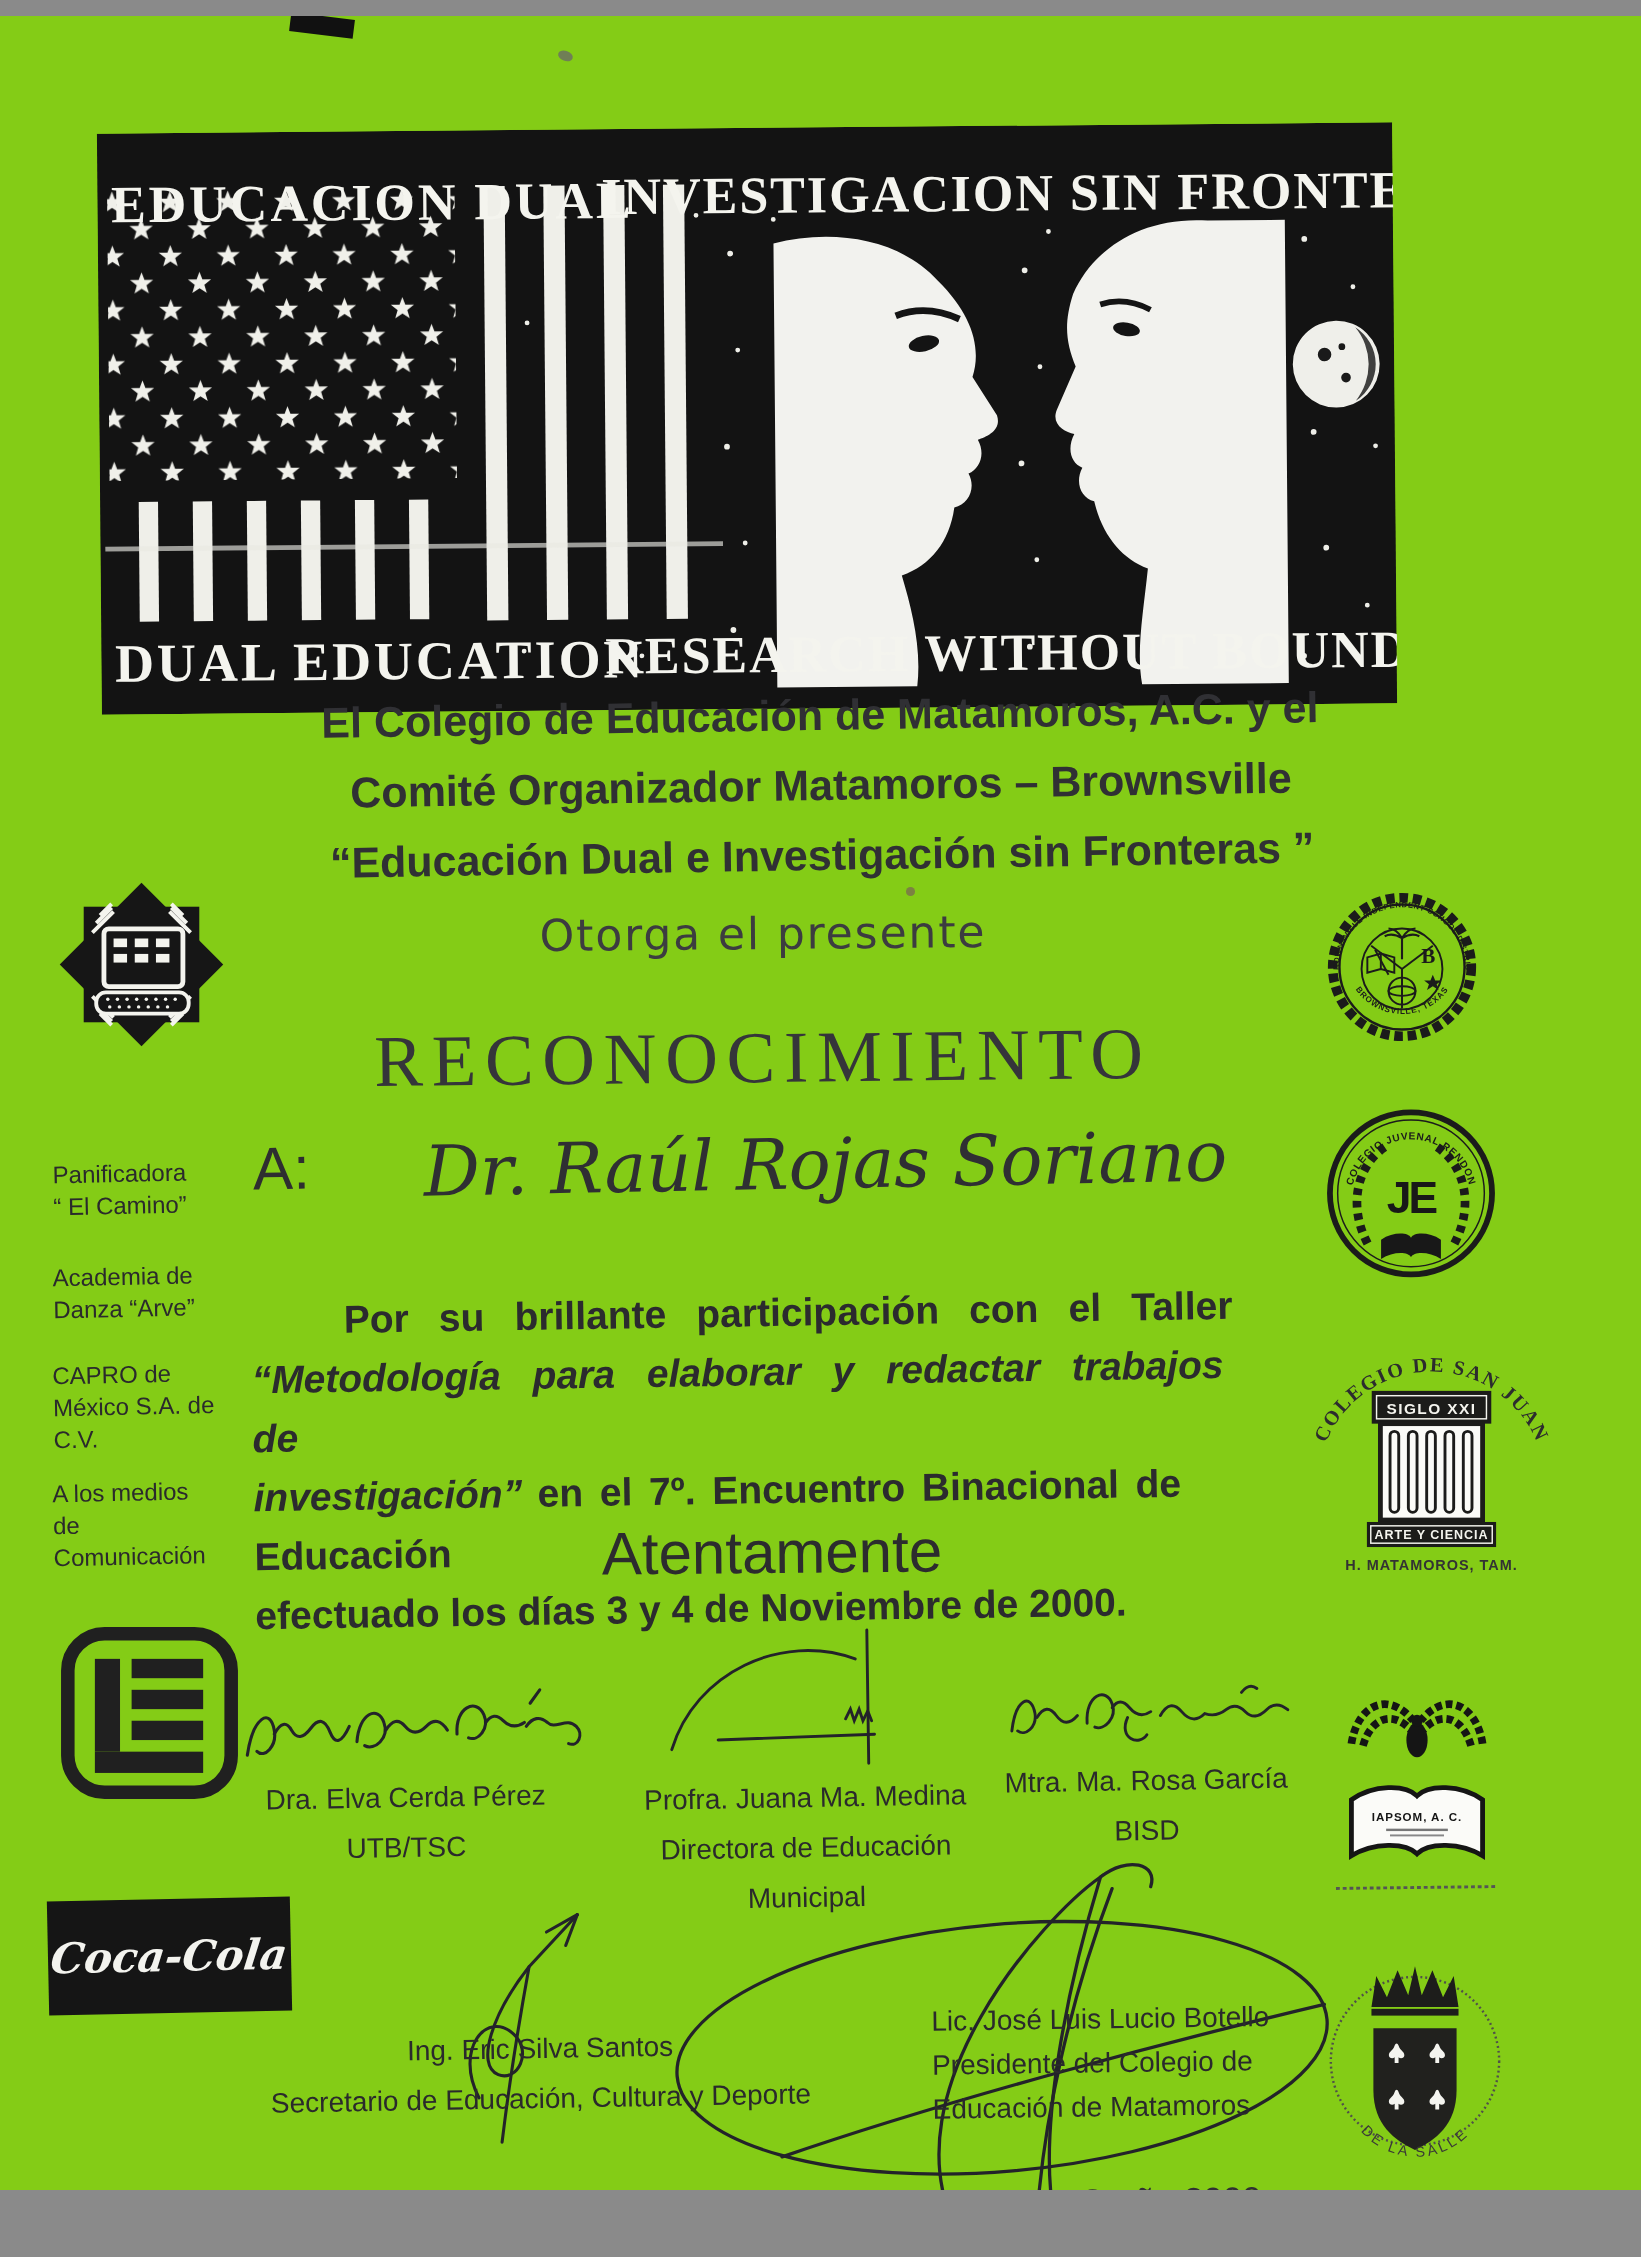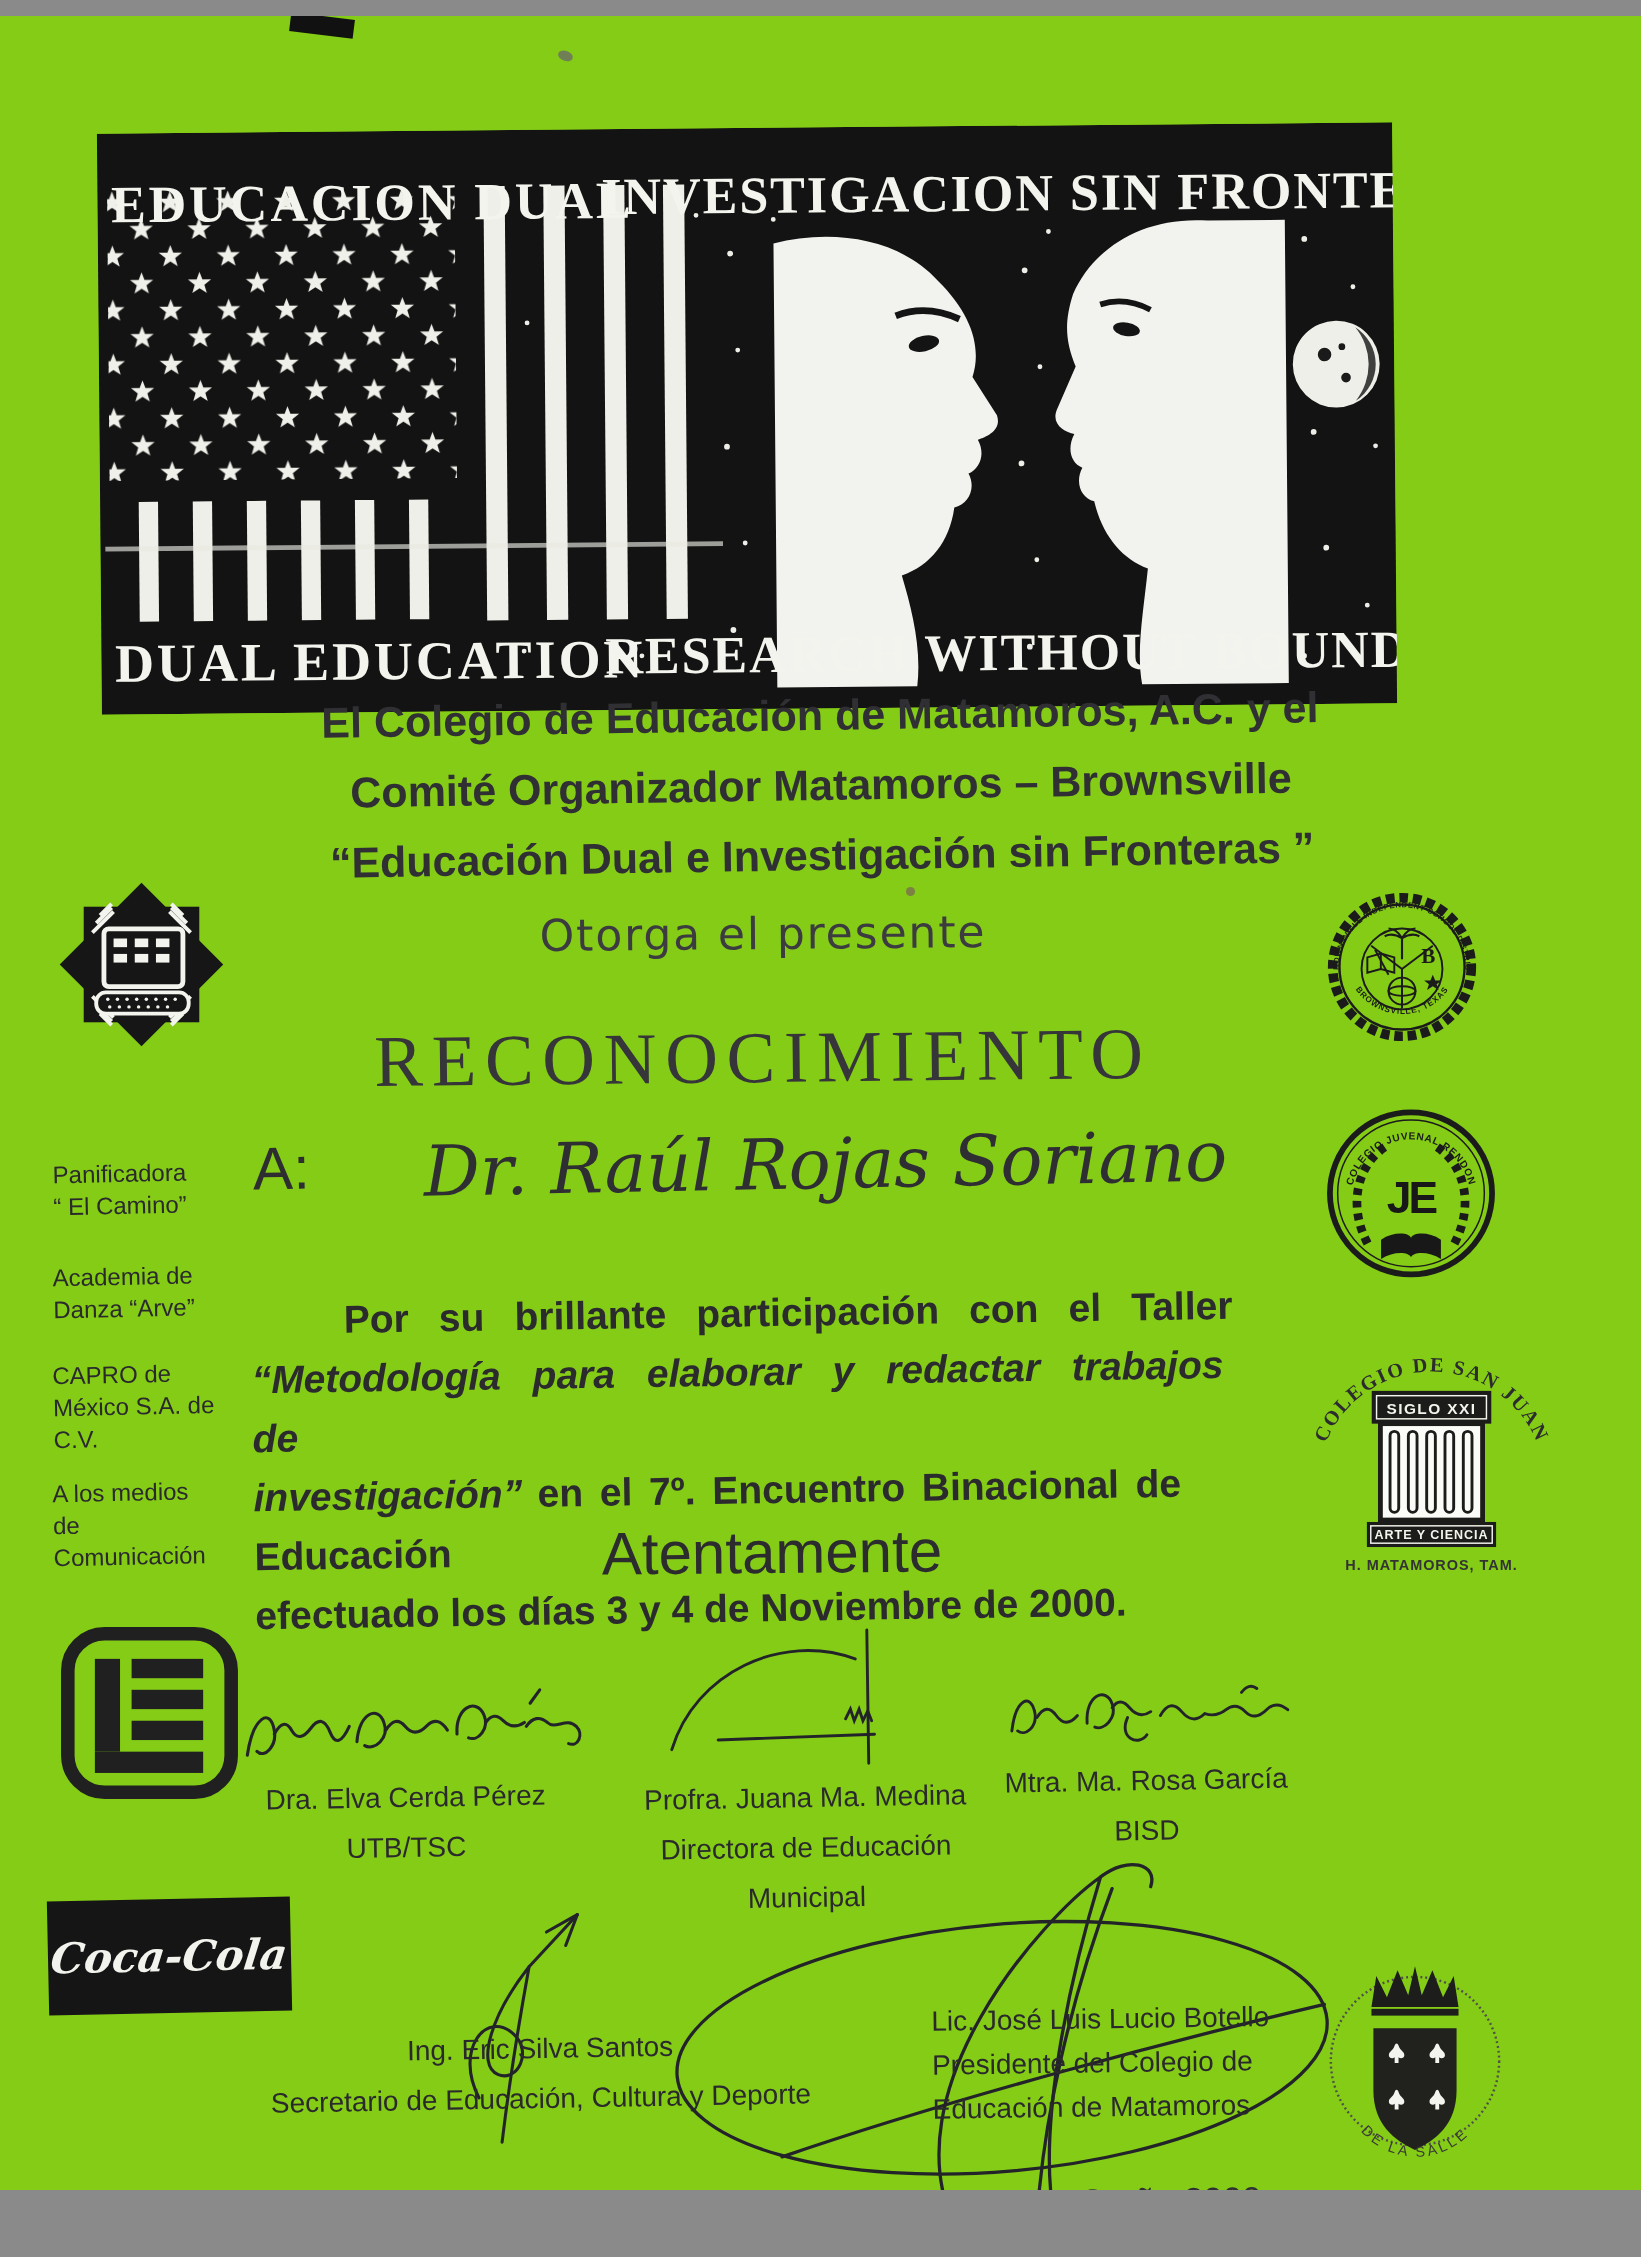--- a/index.html
+++ b/index.html
@@ -352,20 +352,37 @@
         <path d="M162,42 Q172,24 184,38 T208,40 Q220,44 230,36 Q240,28 250,38 Q260,48 272,36 Q282,26 294,36"></path>
         <path d="M246,18 q8,-10 16,-4"></path>
       </g>
     </svg>
   </div>
   <div class="abs signer sn-rosa">
     <div>Mtra. Ma. Rosa García</div>
     <div>BISD</div>
   </div>
 
+  <div class="abs" style="left:1330px;top:1668px;">
+    <svg viewBox="0 0 180 225" width="174" height="217">
+      <g stroke="#151515" stroke-width="8" fill="none" stroke-dasharray="7 4">
+        <path d="M22,62 C28,22 60,6 86,38"></path>
+        <path d="M158,62 C152,22 120,6 94,38"></path>
+        <path d="M34,64 C42,36 64,26 84,48"></path>
+        <path d="M146,64 C138,36 116,26 96,48"></path>
+      </g>
+      <ellipse cx="90" cy="58" rx="11" ry="18" fill="#151515"></ellipse>
+      <circle cx="90" cy="38" r="6" fill="#151515"></circle>
+      <path d="M22,120 C45,104 78,104 90,116 C102,104 135,104 158,120 L158,178 C135,164 102,164 90,176 C78,164 45,164 22,178 Z" fill="#fbfbf8" stroke="#151515" stroke-width="5"></path>
+      <text x="90" y="142" text-anchor="middle" font-size="12" font-weight="bold" fill="#151515" letter-spacing="1">IAPSOM, A. C.</text>
+      <rect x="58" y="150" width="64" height="2.5" fill="#777"></rect>
+      <rect x="62" y="156" width="56" height="2" fill="#888"></rect>
+      <line x1="6" y1="212" x2="174" y2="210" stroke="#555" stroke-width="3" stroke-dasharray="4 3"></line>
+    </svg>
+  </div>
 
   <div class="abs coca">
     <span>Coca-Cola</span>
   </div>
 
   <div class="abs" style="left:60px;top:1610px;">
     <svg viewBox="0 0 185 180" width="179" height="174">
       <rect x="8" y="8" width="169" height="164" rx="38" fill="none" stroke="#202020" stroke-width="14"></rect>
       <g fill="#202020">
         <rect x="36" y="34" width="26" height="96"></rect>

